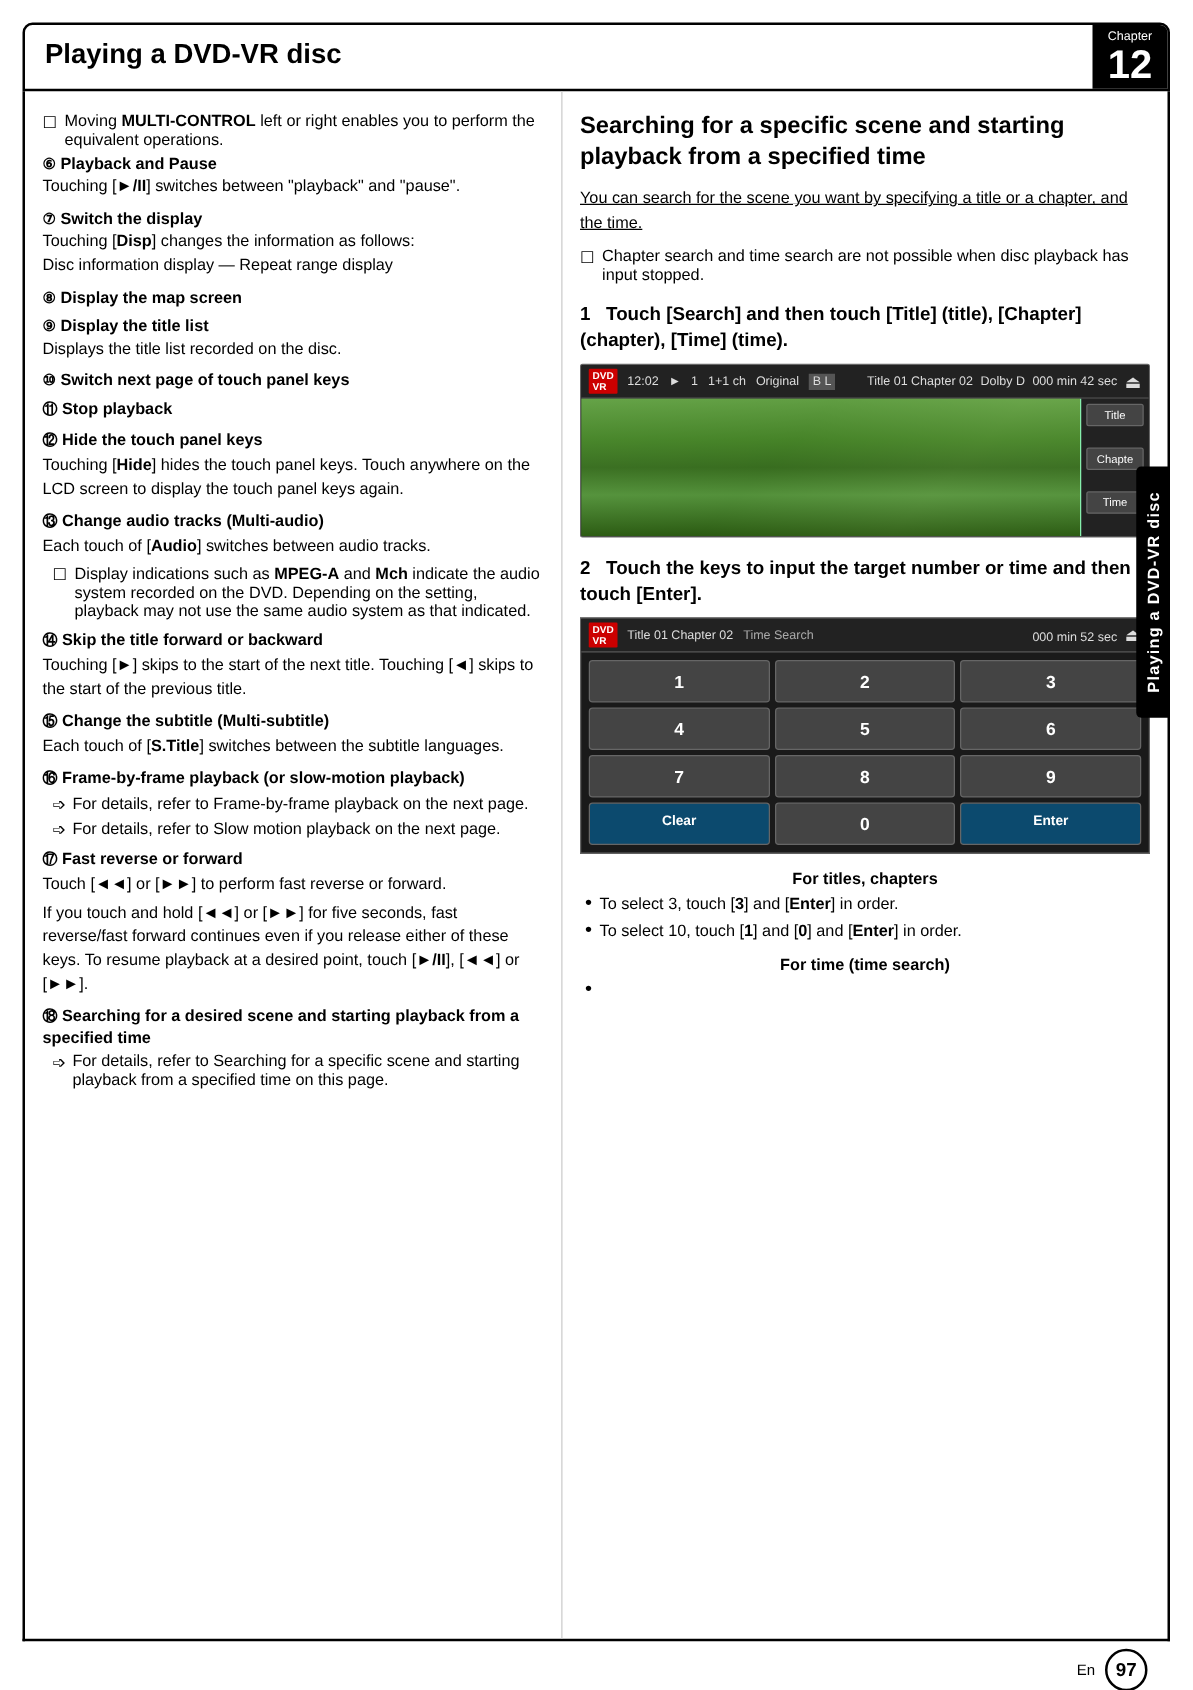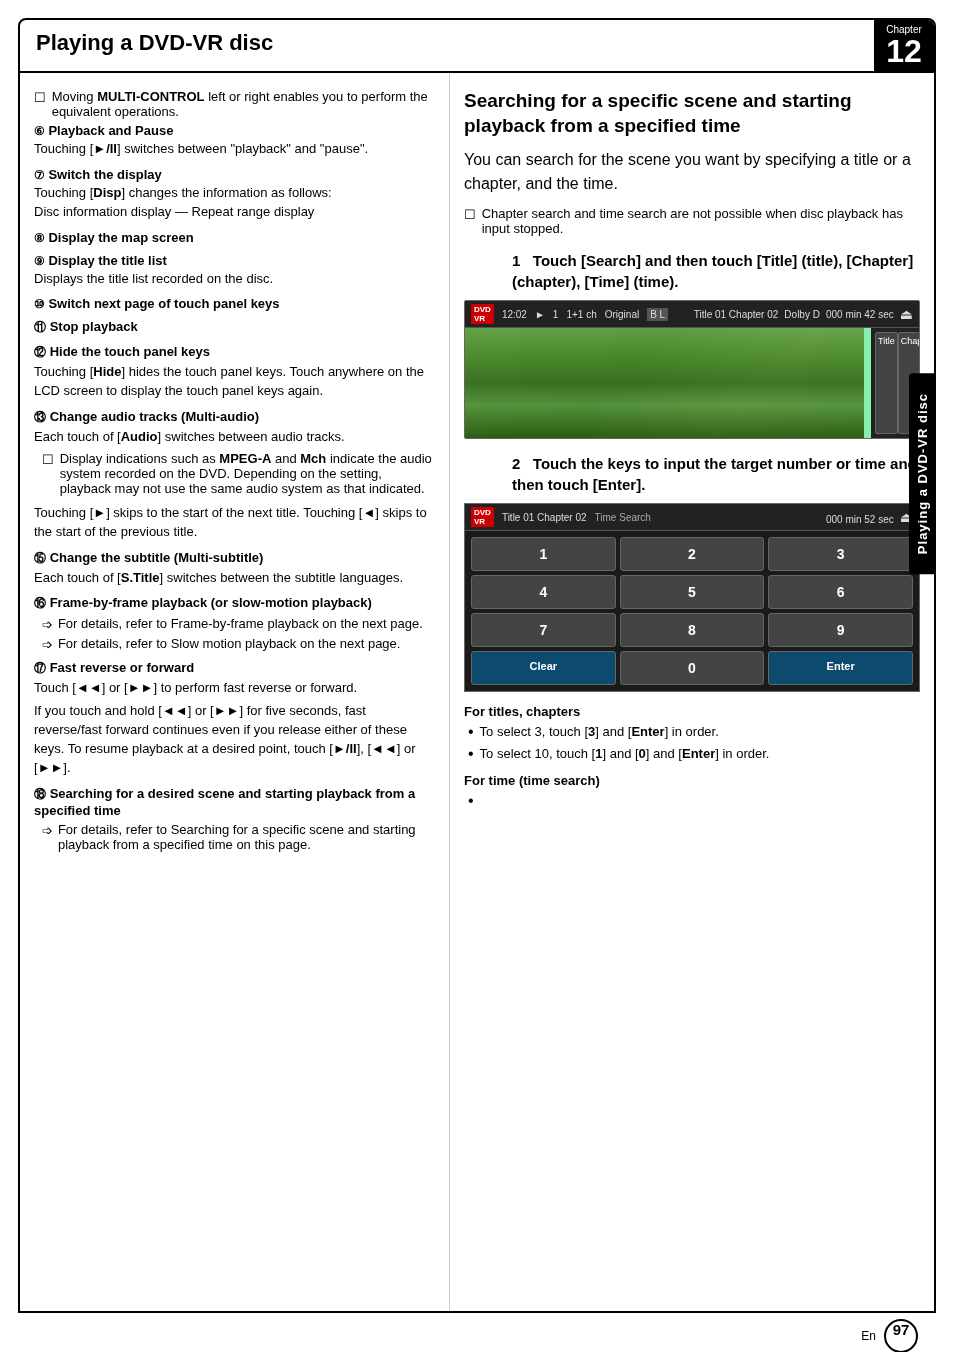--- a/index.html
+++ b/index.html
@@ -103,21 +103,21 @@
     .page-lang {
       font-size: 12px;
       margin-right: 8px;
     }
     .page-num-badge {
       border: 2px solid #000;
       border-radius: 50%;
       width: 34px;
       height: 34px;
       display: flex;
-      align-items: flex-start;
+      align-items: center;
       justify-content: center;
       font-size: 15px;
       font-weight: bold;
     }
     
     .section-item {
       margin-bottom: 8px;
     }
     .section-item-header {
       font-weight: bold;
@@ -154,31 +154,31 @@
     }
     
     .section-heading {
       font-size: 19px;
       font-weight: bold;
       margin-bottom: 10px;
       line-height: 1.3;
       border-bottom: none;
     }
     .section-intro {
-      font-size: 16px;
+      font-size: 13px;
       line-height: 1.5;
       margin-bottom: 10px;
+      text-decoration: underline;
     }
     
     .step-number {
       font-size: 15px;
       font-weight: bold;
       margin-bottom: 6px;
       line-height: 1.4;
-      margin-left: 48px;
     }
     
     .dvd-screenshot {
       background: #1a1a1a;
       border: 1px solid #666;
       border-radius: 2px;
       margin: 8px 0;
       overflow: hidden;
     }
     .dvd-topbar {
@@ -207,24 +207,24 @@
     .dvd-image-area {
       flex: 1;
       background: linear-gradient(135deg, #4a7a3a 0%, #2d5a1b 40%, #6a8a50 70%, #3a6a2a 100%);
       min-height: 100px;
       position: relative;
     }
     .dvd-controls-right {
       width: 55px;
       background: #222;
       display: flex;
-      flex-direction: row;
+      flex-direction: column;
       padding: 4px;
-      gap: 0;
-      border-left: 7px solid #86efac;
+      gap: 17px;
+      border-left: 1px solid #86efac;
     }
     .dvd-btn {
       background: #444;
       color: #fff;
       font-size: 9px;
       text-align: center;
       padding: 3px 2px;
       border-radius: 2px;
       cursor: pointer;
       border: 1px solid #666;
@@ -269,20 +269,21 @@
       font-size: 11px;
     }
     
     .bullet-section {
       margin-bottom: 10px;
     }
     .bullet-heading {
       font-weight: bold;
       margin-bottom: 4px;
       font-size: 13px;
+      text-align: center;
     }
     .bullet-item {
       display: flex;
       align-items: flex-start;
       margin-bottom: 3px;
       margin-left: 4px;
     }
     .bullet-dot {
       margin-right: 6px;
       margin-top: 1px;
@@ -360,20 +361,21 @@
       <div class="section-item">
         <div class="section-item-header"><span class="item-number">⑬</span> <span>Change audio tracks (Multi-audio)</span></div>
         <div class="section-item-body">Each touch of [<kbd>Audio</kbd>] switches between audio tracks.</div>
         <div class="arrow-item">
           <span class="checkbox-icon">☐</span>
           <span>Display indications such as <kbd>MPEG-A</kbd> and <kbd>Mch</kbd> indicate the audio system recorded on the DVD. Depending on the setting, playback may not use the same audio system as that indicated.</span>
         </div>
       </div>
 
       <div class="section-item">
+        <div class="section-item-header"><span class="item-number">⑭</span> <span>Skip the title forward or backward</span></div>
         <div class="section-item-body">Touching [<kbd>►</kbd>] skips to the start of the next title. Touching [<kbd>◄</kbd>] skips to the start of the previous title.</div>
       </div>
 
       <div class="section-item">
         <div class="section-item-header"><span class="item-number">⑮</span> <span>Change the subtitle (Multi-subtitle)</span></div>
         <div class="section-item-body">Each touch of [<kbd>S.Title</kbd>] switches between the subtitle languages.</div>
       </div>
 
       <div class="section-item">
         <div class="section-item-header"><span class="item-number">⑯</span> <span>Frame-by-frame playback (or slow-motion playback)</span></div>

